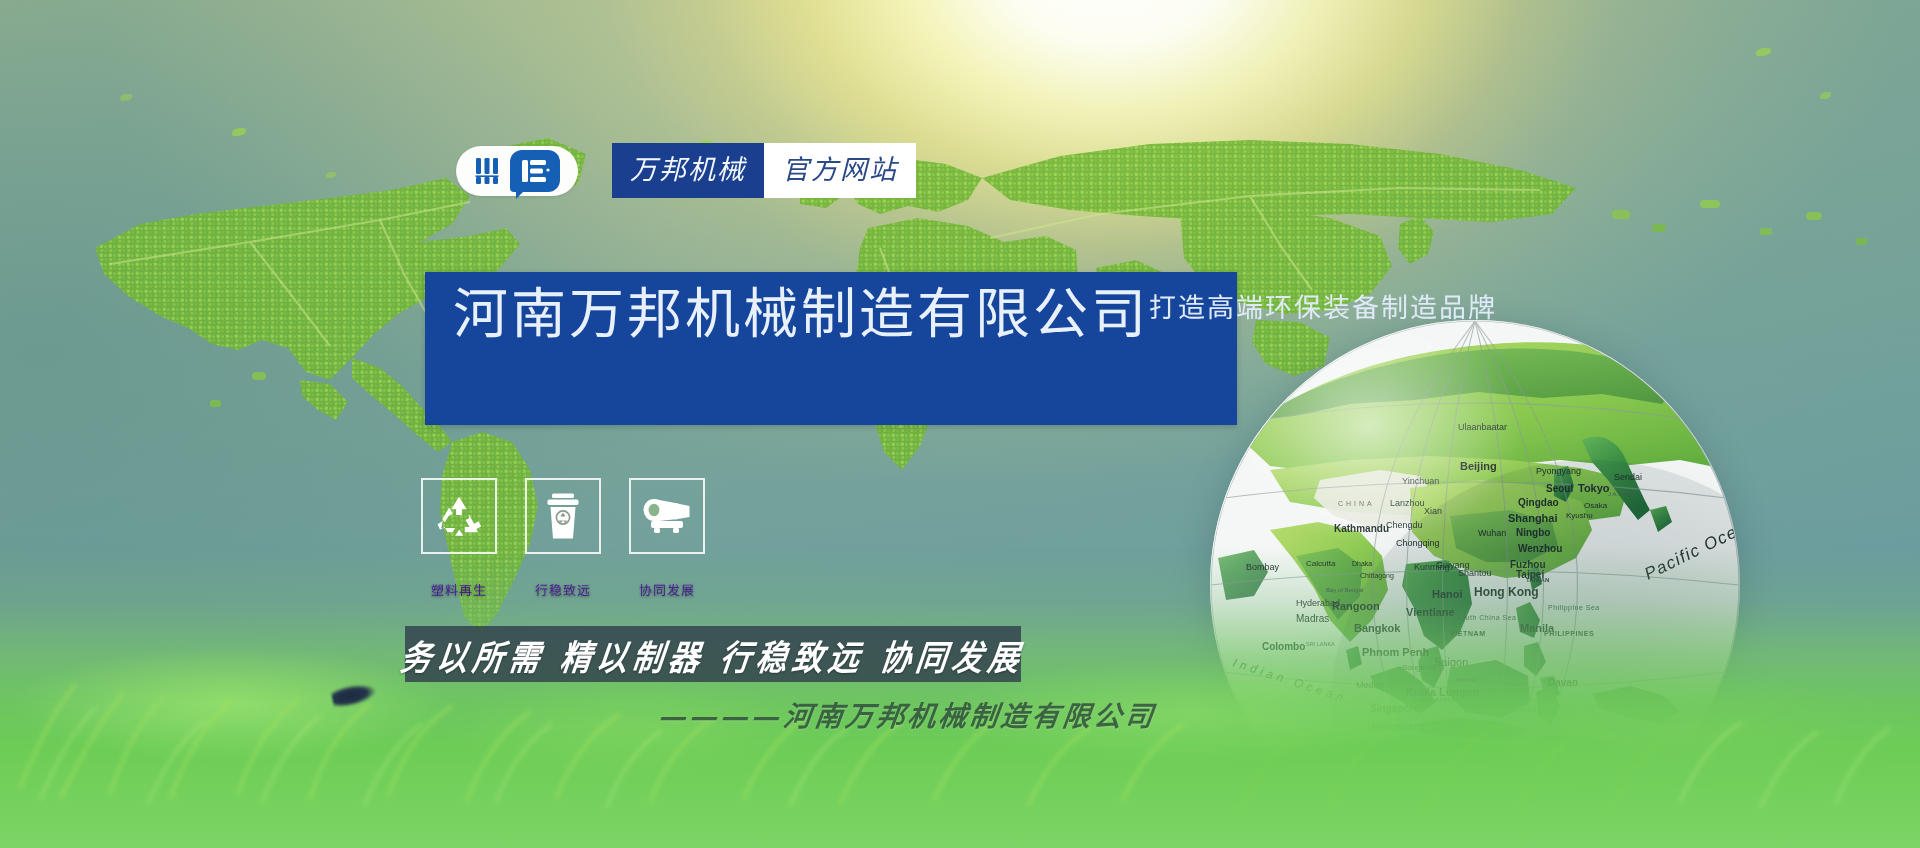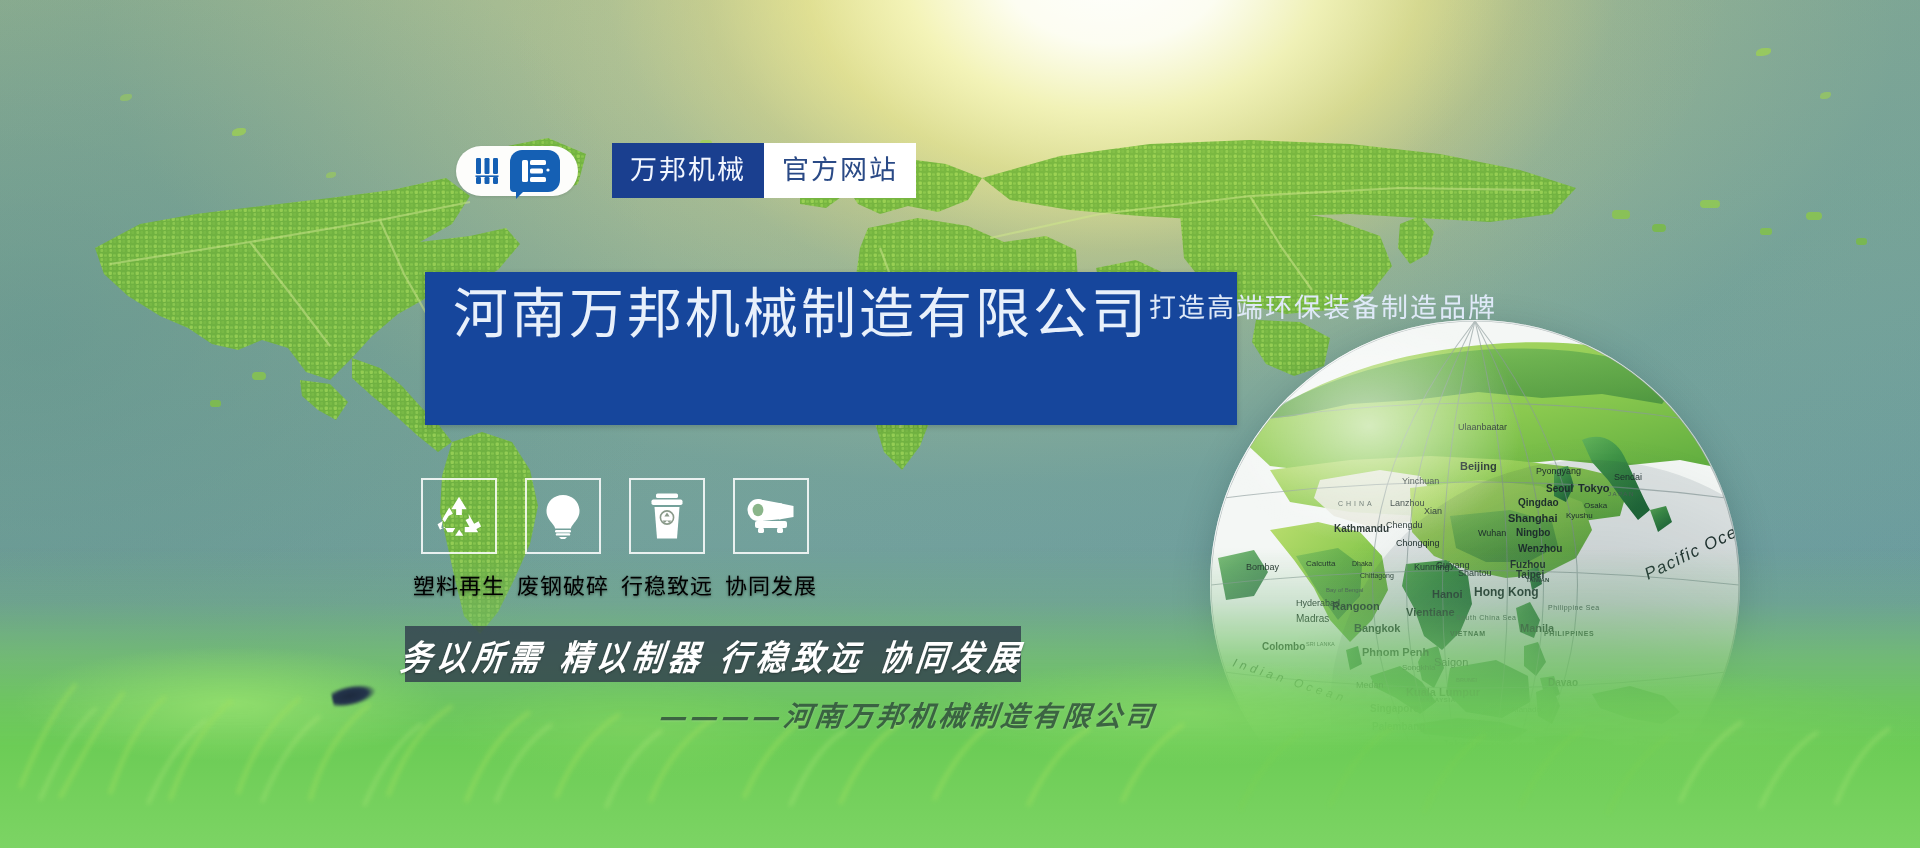--- a/index.html
+++ b/index.html
@@ -97,21 +97,21 @@
     width:50px;height:42px;background:#1560b4;border-radius:12px 12px 12px 4px;
     position:relative;display:flex;align-items:center;justify-content:center;
   }
   .logo-bubble::after{
     content:"";position:absolute;left:6px;bottom:-7px;
     border-left:9px solid #1560b4;border-bottom:9px solid transparent;
     border-top:0;
   }
   .logo-bubble svg{display:block;}
 
-  .nav-boxes{display:flex;margin-left:34px;height:55px;}
+  .nav-boxes{display:flex;margin-left:34px;height:55px;font-style:italic;}
   .nav-box{
     display:flex;align-items:center;justify-content:center;
     font-size:27px;letter-spacing:2px;font-weight:300;
     padding:0 18px;line-height:1;
   }
   .nav-box.blue{background:#1a3f8f;color:#f2f6ff;}
   .nav-box.white{background:#ffffff;color:#2a4a86;}
 
   
   .title-banner{
@@ -134,21 +134,21 @@
   .features{
     position:absolute;left:420px;top:478px;display:flex;gap:26px;
   }
   .feature{width:78px;display:flex;flex-direction:column;align-items:center;}
   .feature-box{
     width:76px;height:76px;border:2px solid rgba(255,255,255,.85);
     display:flex;align-items:center;justify-content:center;
   }
   .feature-box svg{display:block;}
   .feature-label{
-    margin-top:14px;color:#000000;font-size:22px;letter-spacing:1px;
+    margin-top:26px;color:#4c1d95;font-size:13px;letter-spacing:1px;
     text-shadow:0 1px 3px rgba(0,0,0,.45);white-space:nowrap;font-weight:400;
   }
 
   
   .slogan-bar{
     position:absolute;left:405px;top:626px;width:616px;height:56px;
     background:rgba(46,58,74,.78);
     display:flex;align-items:center;justify-content:center;
   }
   .slogan-text{
@@ -579,38 +579,20 @@
               <path d="M42.5,38.4 L35,26 L30.8,28.3 L35,35.5 L30,35.5 L30,41 L44,41 Z"></path>
               <path d="M28.5,44.5 L20,44.5 L24.2,38 Z"></path>
               <path d="M34,22 L39.8,32.2 L44.5,29.4 L47,35 L41.4,38 L34.5,26.4 Z"></path>
             </g>
           </svg>
         </span>
       </div>
       <div class="feature-label">塑料再生</div>
     </div>
 
-    <div class="feature">
-      <div class="feature-box">
-        <span>
-          <svg width="44" height="46" viewBox="0 0 44 46" xmlns="http://www.w3.org/2000/svg">
-            <g fill="#ffffff">
-              <path d="M22,2 C12.6,2 5.5,9 5.5,18 C5.5,24 9,27.5 11.8,31.2
-                       C13.2,33 13.9,34.2 14.1,35.5 L29.9,35.5
-                       C30.1,34.2 30.8,33 32.2,31.2 C35,27.5 38.5,24 38.5,18
-                       C38.5,9 31.4,2 22,2 Z"></path>
-              <rect x="14" y="37" width="16" height="2.4" rx="1.2"></rect>
-              <rect x="14.8" y="40.2" width="14.4" height="2.4" rx="1.2"></rect>
-              <path d="M18,44 L26,44 L24,46 L20,46 Z"></path>
-            </g>
-          </svg>
-        </span>
-      </div>
-      <div class="feature-label">废钢破碎</div>
-    </div>
 
 
     <div class="feature">
       <div class="feature-box">
         <span>
           <svg width="40" height="48" viewBox="0 0 40 48" xmlns="http://www.w3.org/2000/svg">
             <g fill="#ffffff">
               <rect x="9" y="1.5" width="22" height="4.5" rx="1.6"></rect>
               <rect x="4.5" y="7.5" width="31" height="5.5" rx="1.8"></rect>
               <path d="M7.5,15 L32.5,15 L30,46.5 L10,46.5 Z"></path>

